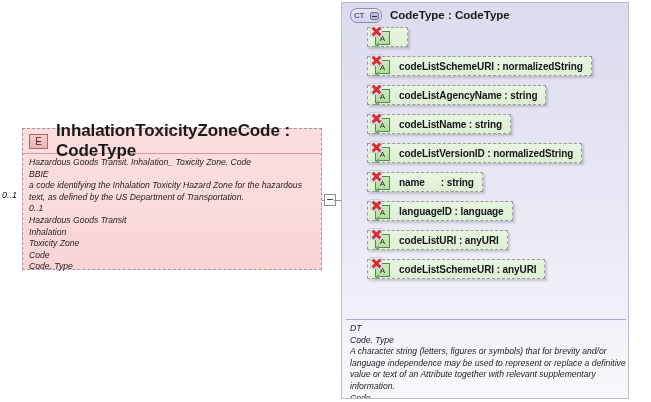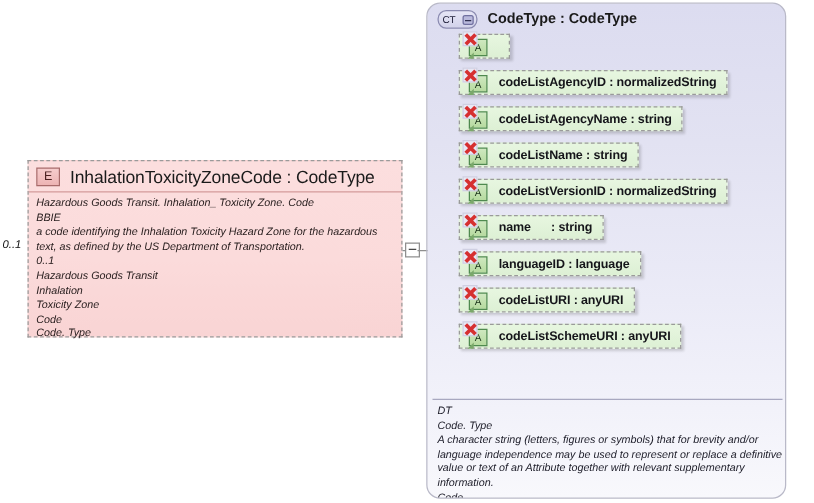--- a/index.html
+++ b/index.html
@@ -38,22 +38,22 @@
     border: 1px solid #a86a6a;
     background: linear-gradient(to bottom,#f6cccc,#edb4b4);
     color: #4a2020;
     font-size: 10px;
     font-family: "Liberation Sans", sans-serif;
     display: flex; align-items: center; justify-content: center;
     margin-right: 8px;
     flex: none;
   }
   #element-title-text {
-    font-size: 14px;
-    font-weight: normal;
+    font-size: 17px;
+    font-weight: bold;
     color: #1a1a1a;
     letter-spacing: -0.1px;
   }
   #element-doc {
     padding: 3px 6px 0 6px;
     font-size: 8.6px;
     font-style: italic;
     color: #2a2020;
     line-height: 11.6px;
   }
@@ -95,21 +95,21 @@
     width: 6px; height: 1px;
     background: #4a4a4a;
   }
 
   
   #ct-panel {
     position: absolute;
     left: 341px; top: 2px;
     width: 288px; height: 397px;
     border: 1px solid #b9b9c8;
-    border-radius: 11px;
+    border-radius: 0;
     background: linear-gradient(to bottom, #dcdcf0 0%, #e2e2f2 28%, #ebebf7 60%, #f2f2fa 82%, #f8f8fc 100%);
     overflow: hidden;
   }
   #ct-header {
     position: relative;
     height: 24px;
     display: flex;
     align-items: center;
     padding-left: 8px;
   }
@@ -288,21 +288,21 @@
         </span>
       </div>
 
       <div class="attr-row">
         <span class="attr-pill">
           <span class="a-badge">
             <span class="a-box">A</span>
             <span class="a-fold"></span>
             <span class="x-mark"></span>
           </span>
-          <span class="attr-label">codeListAgencyID : normalizedString</span>
+          <span class="attr-label">codeListSchemeURI : normalizedString</span>
         </span>
       </div>
 
       <div class="attr-row">
         <span class="attr-pill">
           <span class="a-badge">
             <span class="a-box">A</span>
             <span class="a-fold"></span>
             <span class="x-mark"></span>
           </span>

